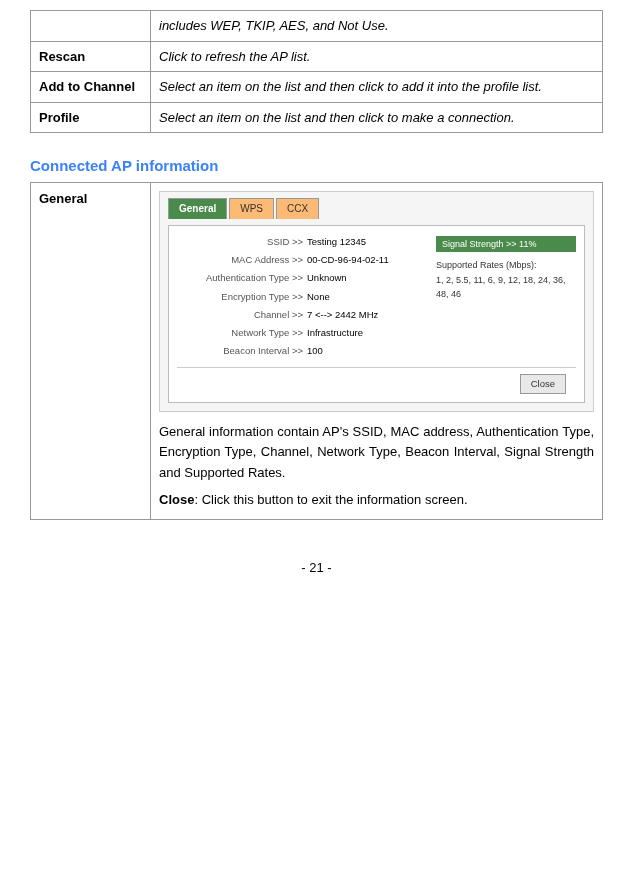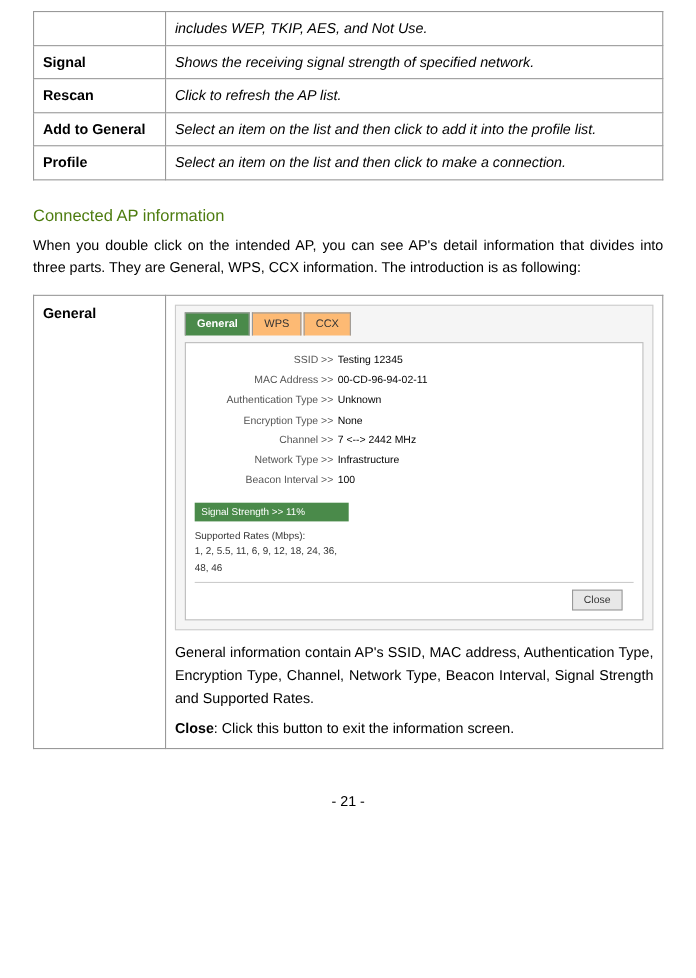--- a/index.html
+++ b/index.html
@@ -30,23 +30,23 @@
       white-space: nowrap;
       width: 120px;
     }
     .info-table td.desc-cell {
       text-align: justify;
       font-style: italic;
     }
 
     
     .section-heading {
-      color: #4d7c0f;
+      color: #3b82f6;
       font-size: 15px;
-      font-weight: normal;
+      font-weight: bold;
       margin-bottom: 8px;
     }
 
     .section-body {
       font-size: 13px;
       line-height: 1.6;
       text-align: justify;
       margin-bottom: 14px;
     }
 
@@ -151,55 +151,50 @@
 </head>
 <body>
 
 <table class="info-table">
   <tbody id="top-table-body">
       <tr>
         <td></td>
         <td class="desc-cell">includes WEP, TKIP, AES, and Not Use.</td>
       </tr>
       <tr>
-        <td class="label-cell">Signal</td>
-        <td class="desc-cell">Shows the receiving signal strength of specified network.</td>
-      </tr>
-      <tr>
         <td class="label-cell">Rescan</td>
         <td class="desc-cell">Click to refresh the AP list.</td>
       </tr>
       <tr>
-        <td class="label-cell">Add to General</td>
+        <td class="label-cell">Add to Channel</td>
         <td class="desc-cell">Select an item on the list and then click to add it into the profile list.</td>
       </tr>
       <tr>
         <td class="label-cell">Profile</td>
         <td class="desc-cell">Select an item on the list and then click to make a connection.</td>
       </tr>
     </tbody>
 </table>
 
 <div>
   <div class="section-heading">Connected AP information</div>
-  <div class="section-body">When you double click on the intended AP, you can see AP's detail information that divides into three parts. They are General, WPS, CCX information. The introduction is as following:</div>
 
   <table class="ap-table">
     <tbody id="ap-table-body">
         <tr>
           <td class="ap-label">General</td>
           <td class="ap-content">
             <div class="screenshot-mockup">
               <div class="mock-tabs">
                 <div class="mock-tab active">General</div>
                 <div class="mock-tab">WPS</div>
                 <div class="mock-tab">CCX</div>
               </div>
               <div class="mock-body">
-                <div style="display: flex; gap: 8px; flex-direction: column;">
+                <div style="display: flex; gap: 8px;">
                   <div style="flex: 1 1 0%;">
                     <div class="mock-row">
                       <span class="mock-row-label">SSID &gt;&gt;</span>
                       <span class="mock-row-value">Testing 12345</span>
                     </div>
                     <div class="mock-row">
                       <span class="mock-row-label">MAC Address &gt;&gt;</span>
                       <span class="mock-row-value">00-CD-96-94-02-11</span>
                     </div>
                     <div class="mock-row">

